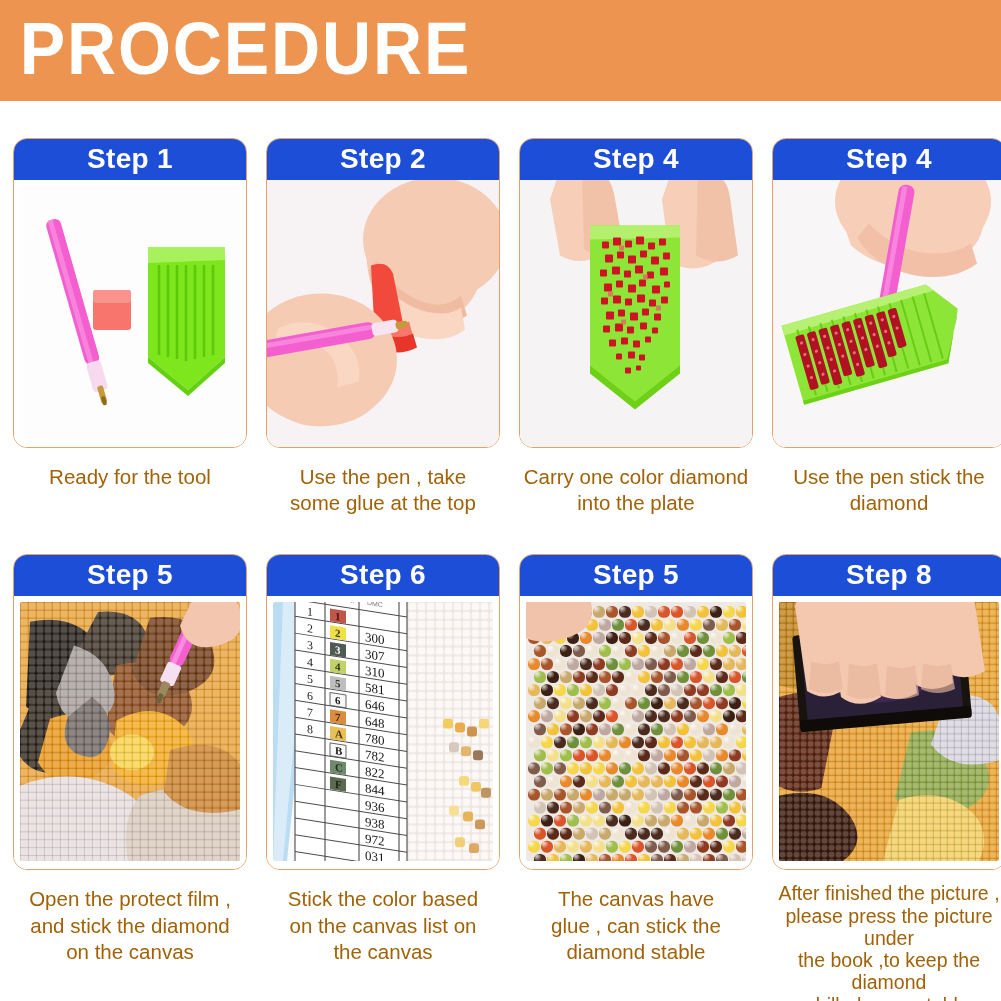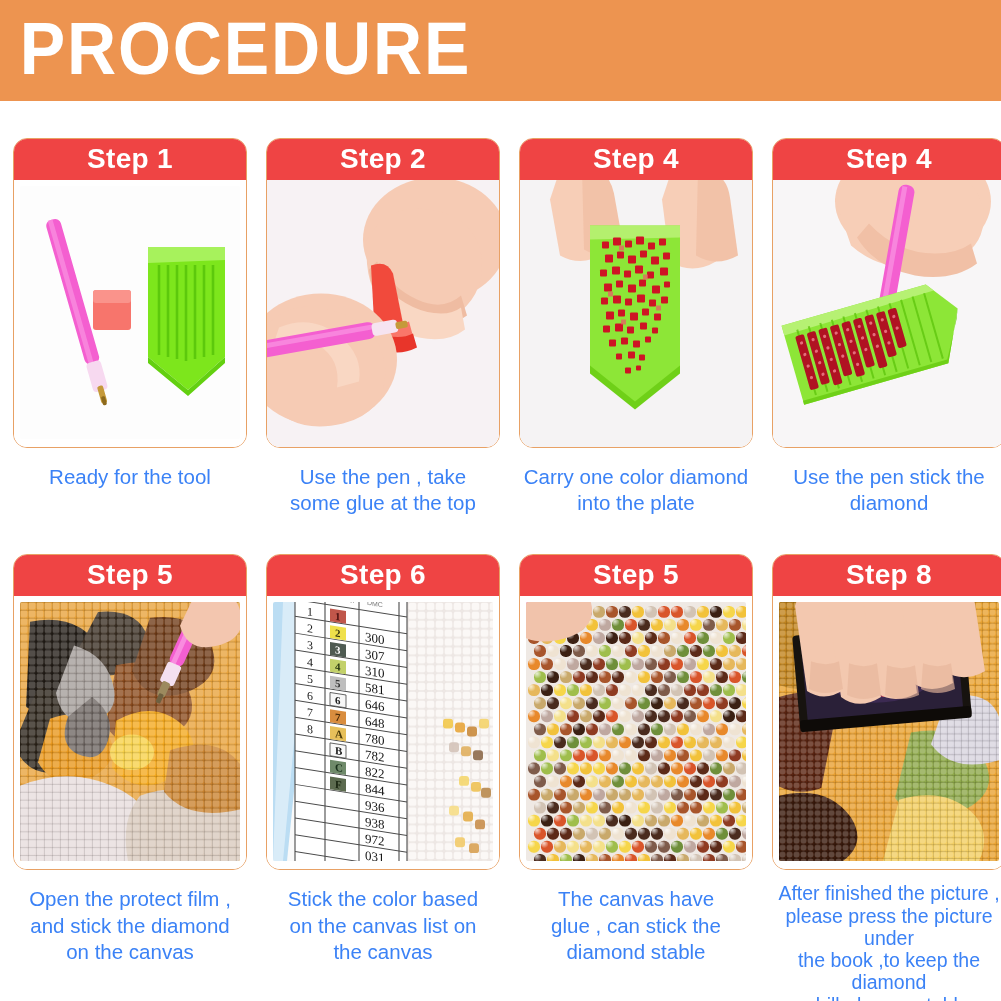--- a/index.html
+++ b/index.html
@@ -69,21 +69,21 @@
     background: #ffffff;
     position: relative;
     display: flex;
     flex-direction: column;
   }
   .card.photo-card { height: 316px; text-align: center; }
 
   .card-header {
     height: 41px;
     flex: 0 0 41px;
-    background: #ef4444;
+    background: #1d4ed8;
     color: #ffffff;
     font-size: 28px;
     font-weight: bold;
     display: flex;
     align-items: center;
     justify-content: center;
     letter-spacing: 0.3px;
     line-height: 1;
     padding-bottom: 2px;
     box-sizing: border-box;
@@ -97,21 +97,21 @@
   }
   .card-body.inset { padding: 6px 6px 8px 6px; box-sizing: border-box; }
   .card-body.inset > svg { border-radius: 2px; }
 
   .card-body svg { display: block; width: 100%; height: 100%; }
 
   .caption {
     margin-top: 16px;
     width: 238px;
     text-align: center;
-    color: #3b82f6;
+    color: #a16207;
     font-size: 20.5px;
     line-height: 1.28;
     white-space: pre-line;
   }
   .caption.tight {
     font-size: 19.5px;
     line-height: 1.14;
     margin-top: 12px;
     width: 246px;
   }

